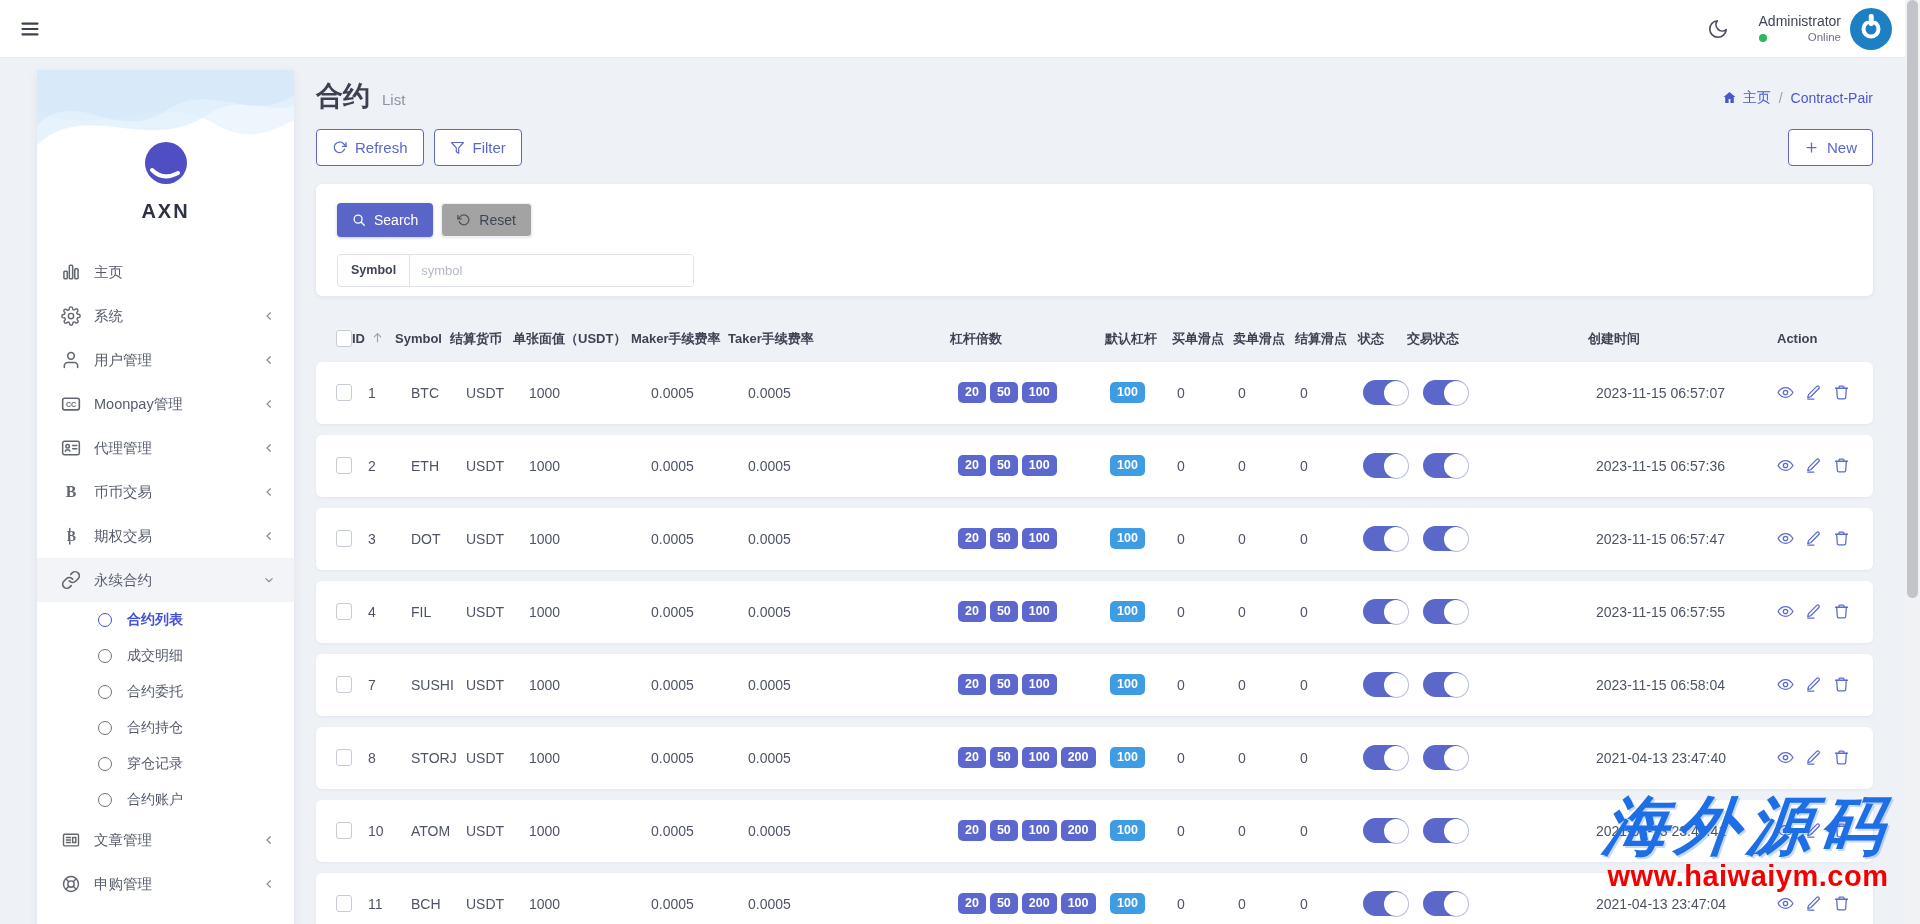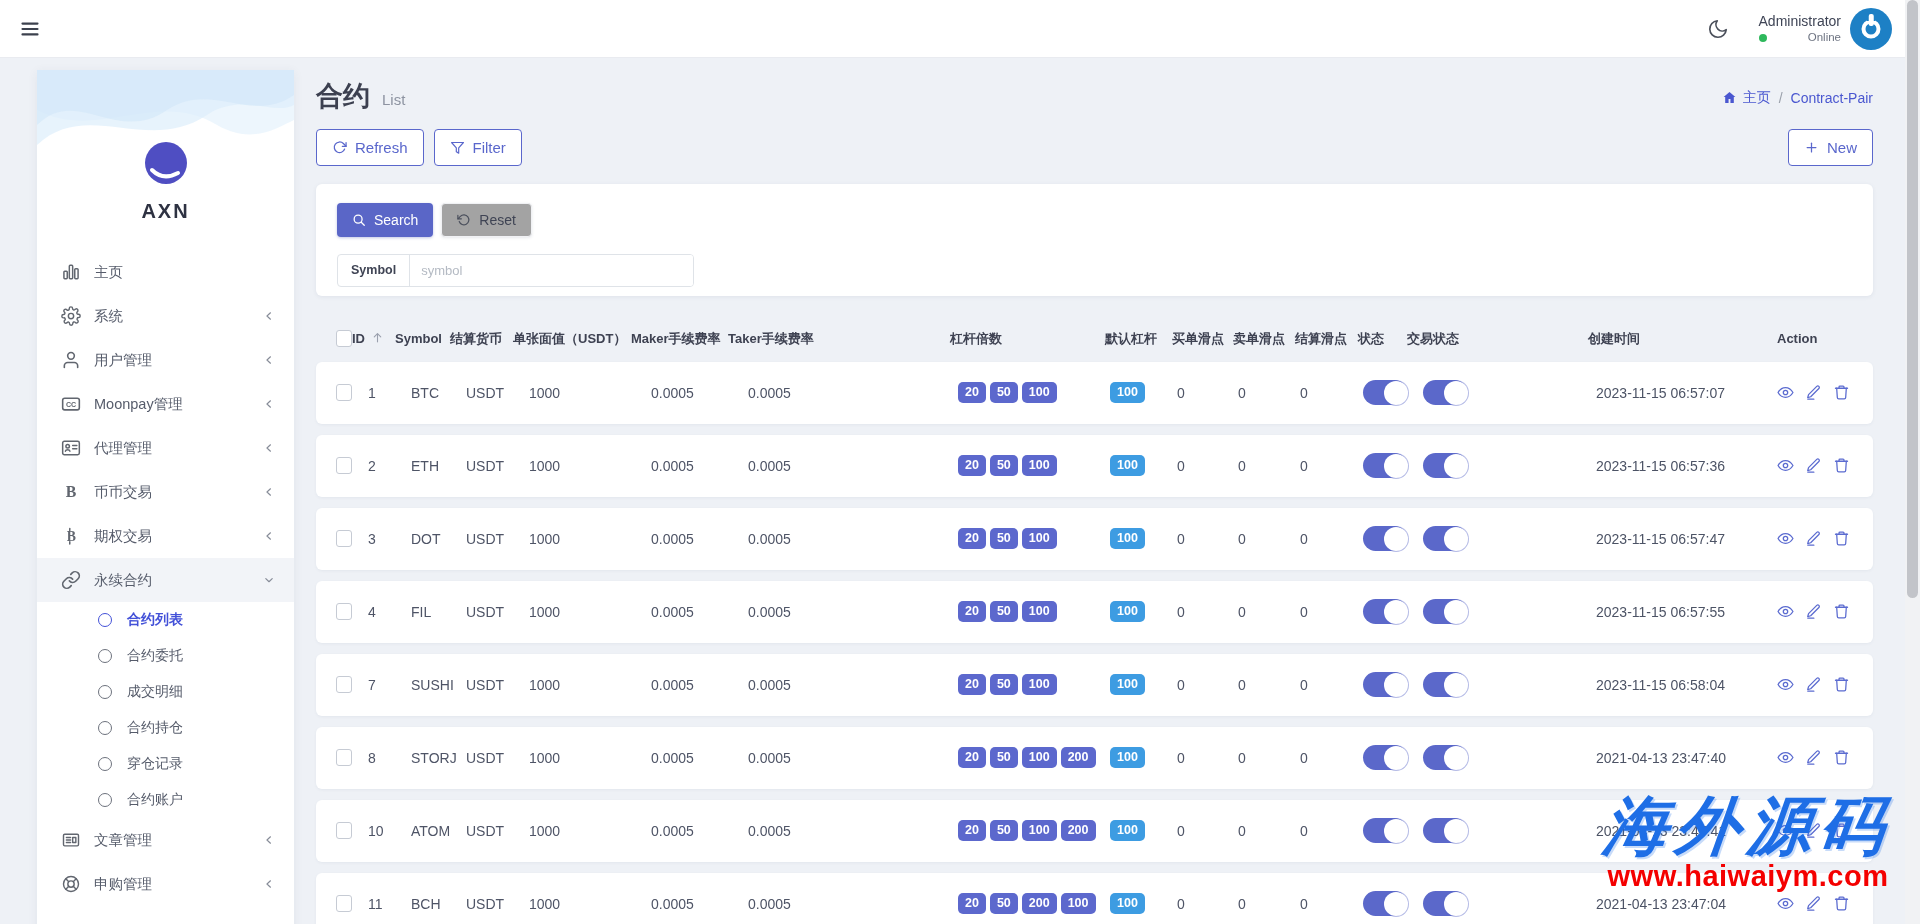--- a/index.html
+++ b/index.html
@@ -274,25 +274,25 @@
             <polyline points="6.5 9.5 12 15 17.5 9.5"></polyline>
           </svg>
         </span>
       </div>
       <div class="submenu-item active">
         <span class="bullet"></span>
         <span class="sm-label">合约列表</span>
       </div>
       <div class="submenu-item">
         <span class="bullet"></span>
-        <span class="sm-label">合约委托</span>
+        <span class="sm-label">成交明细</span>
       </div>
       <div class="submenu-item">
         <span class="bullet"></span>
-        <span class="sm-label">成交明细</span>
+        <span class="sm-label">合约委托</span>
       </div>
       <div class="submenu-item">
         <span class="bullet"></span>
         <span class="sm-label">合约持仓</span>
       </div>
       <div class="submenu-item">
         <span class="bullet"></span>
         <span class="sm-label">穿仓记录</span>
       </div>
       <div class="submenu-item">

